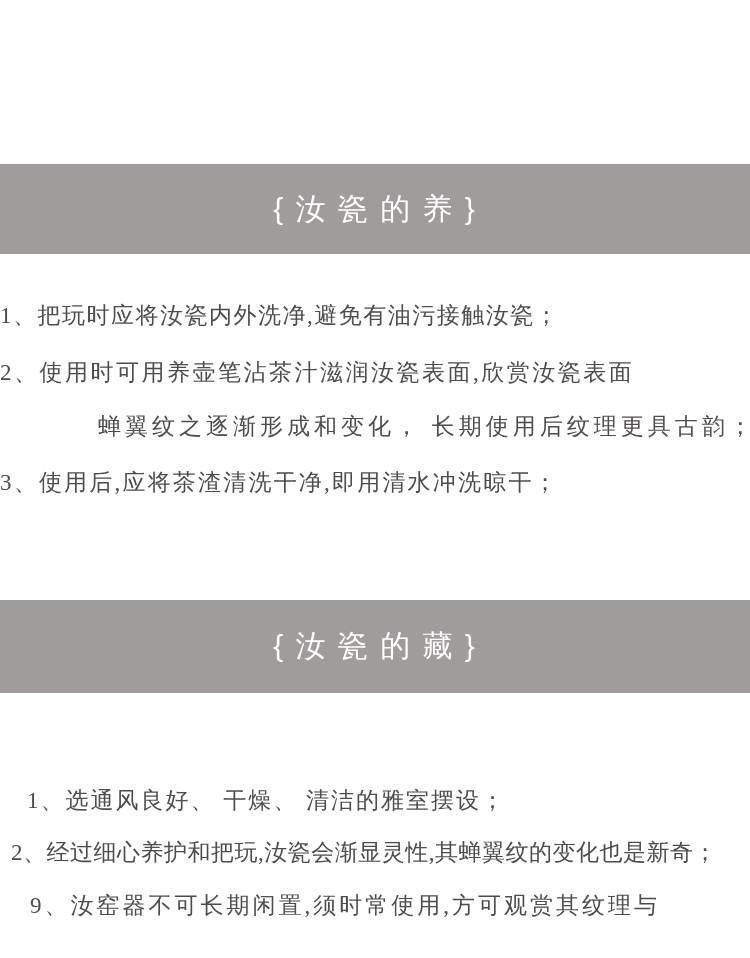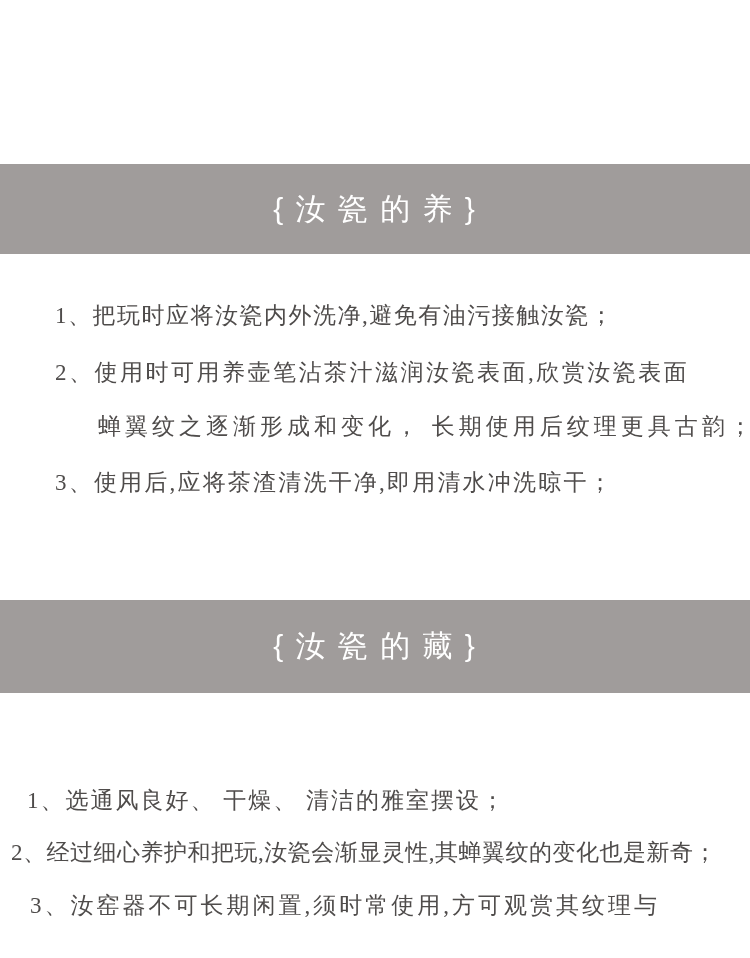--- a/index.html
+++ b/index.html
@@ -50,21 +50,21 @@
     padding-top: 57px;
     margin-top: 36px;
   }
   .line {
     margin: 0;
     font-size: 23px;
     line-height: 30px;
     white-space: pre;
   }
   
-  .pl-55 { padding-left: 55px; }
+  .pl-55 { }
   .pl-98 { padding-left: 98px; }
   .pl-30 { padding-left: 30px; }
   .pl-27 { padding-left: 27px; }
   .pl-25 { padding-left: 25px; }
   .pl-65 { padding-left: 65px; }
   
   .ls-05 { letter-spacing: 0.5px; padding-left: 11px; }
   .ls-13 { letter-spacing: 1.3px; }
   .ls-15 { letter-spacing: 1.5px; }
   .ls-20 { letter-spacing: 2px; }
@@ -99,16 +99,16 @@
     <p class="line pl-55 ls-22 mb-24">3、使用后,应将茶渣清洗干净,即用清水冲洗晾干；</p>
   </div>
 
   <div class="banner banner-store">
     <span class="banner-title">{ 汝 瓷 的 藏 }</span>
   </div>
 
   <div class="section section-store">
     <p class="line pl-27 ls-20 mb-22">1、选通风良好、 干燥、 清洁的雅室摆设；</p>
     <p class="line pl-25 ls-05 mb-23">2、经过细心养护和把玩,汝瓷会渐显灵性,其蝉翼纹的变化也是新奇；</p>
-    <p class="line pl-30 ls-30 mb-25">3、汝窑器不可长期闲置,须时常使用,方可观赏其纹理与</p>
+    <p class="line pl-30 ls-30 mb-25">9、汝窑器不可长期闲置,须时常使用,方可观赏其纹理与</p>
   </div>
 
 </div>
 
 </body></html>

